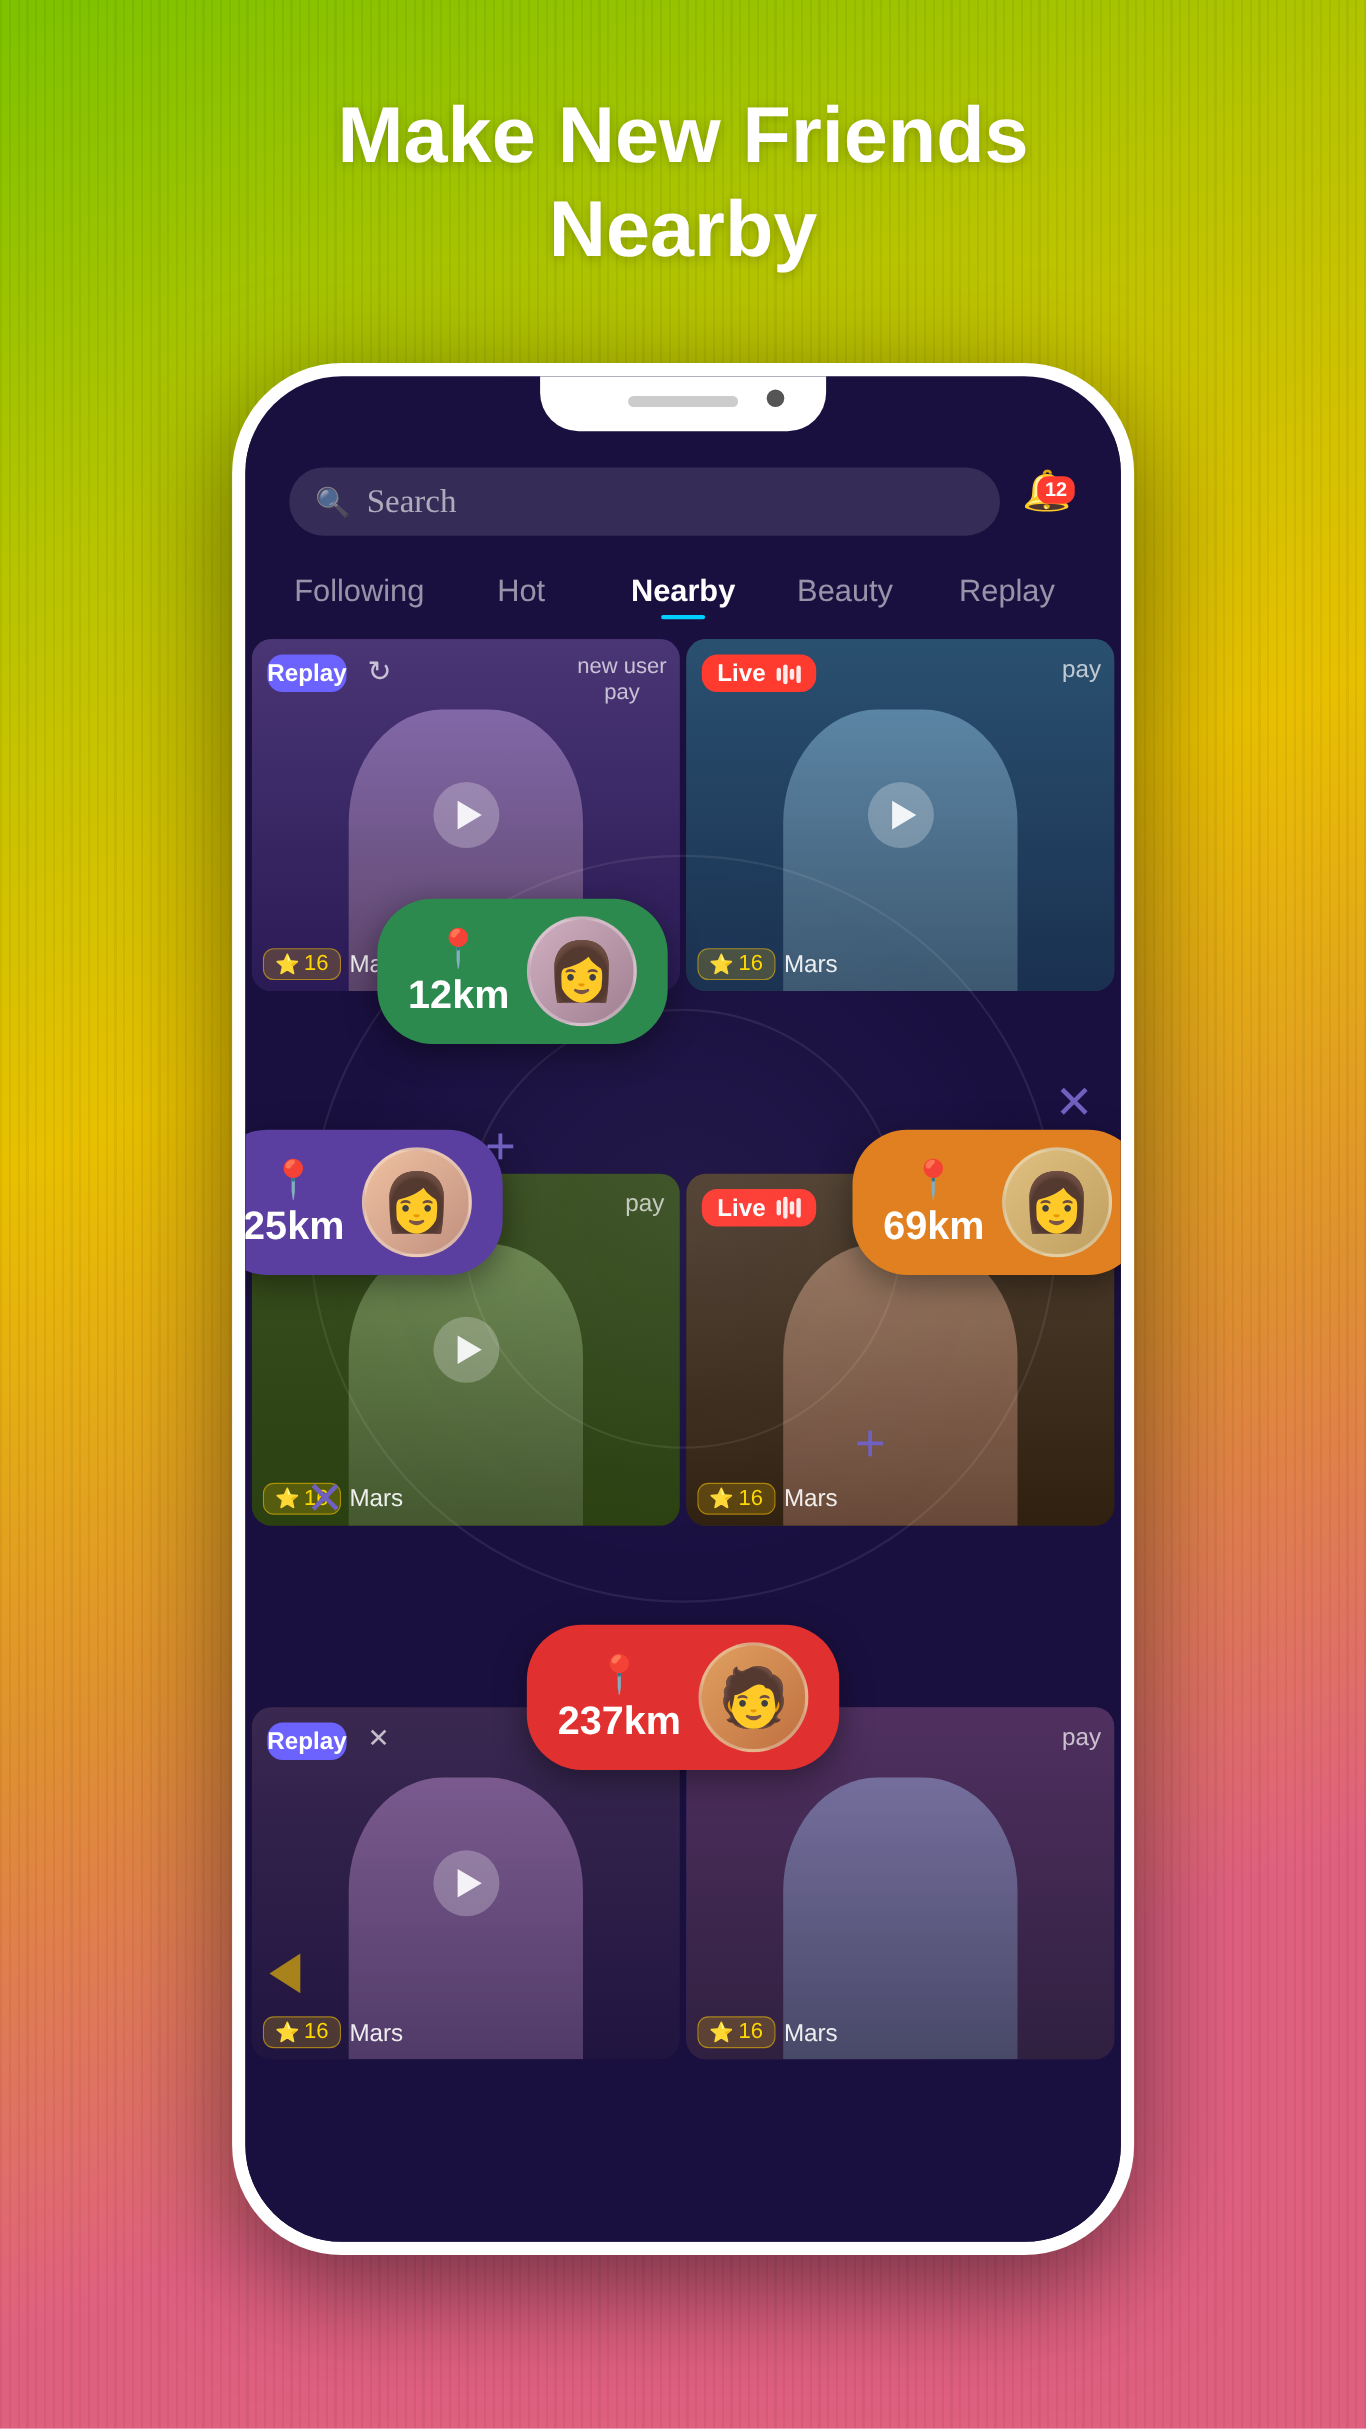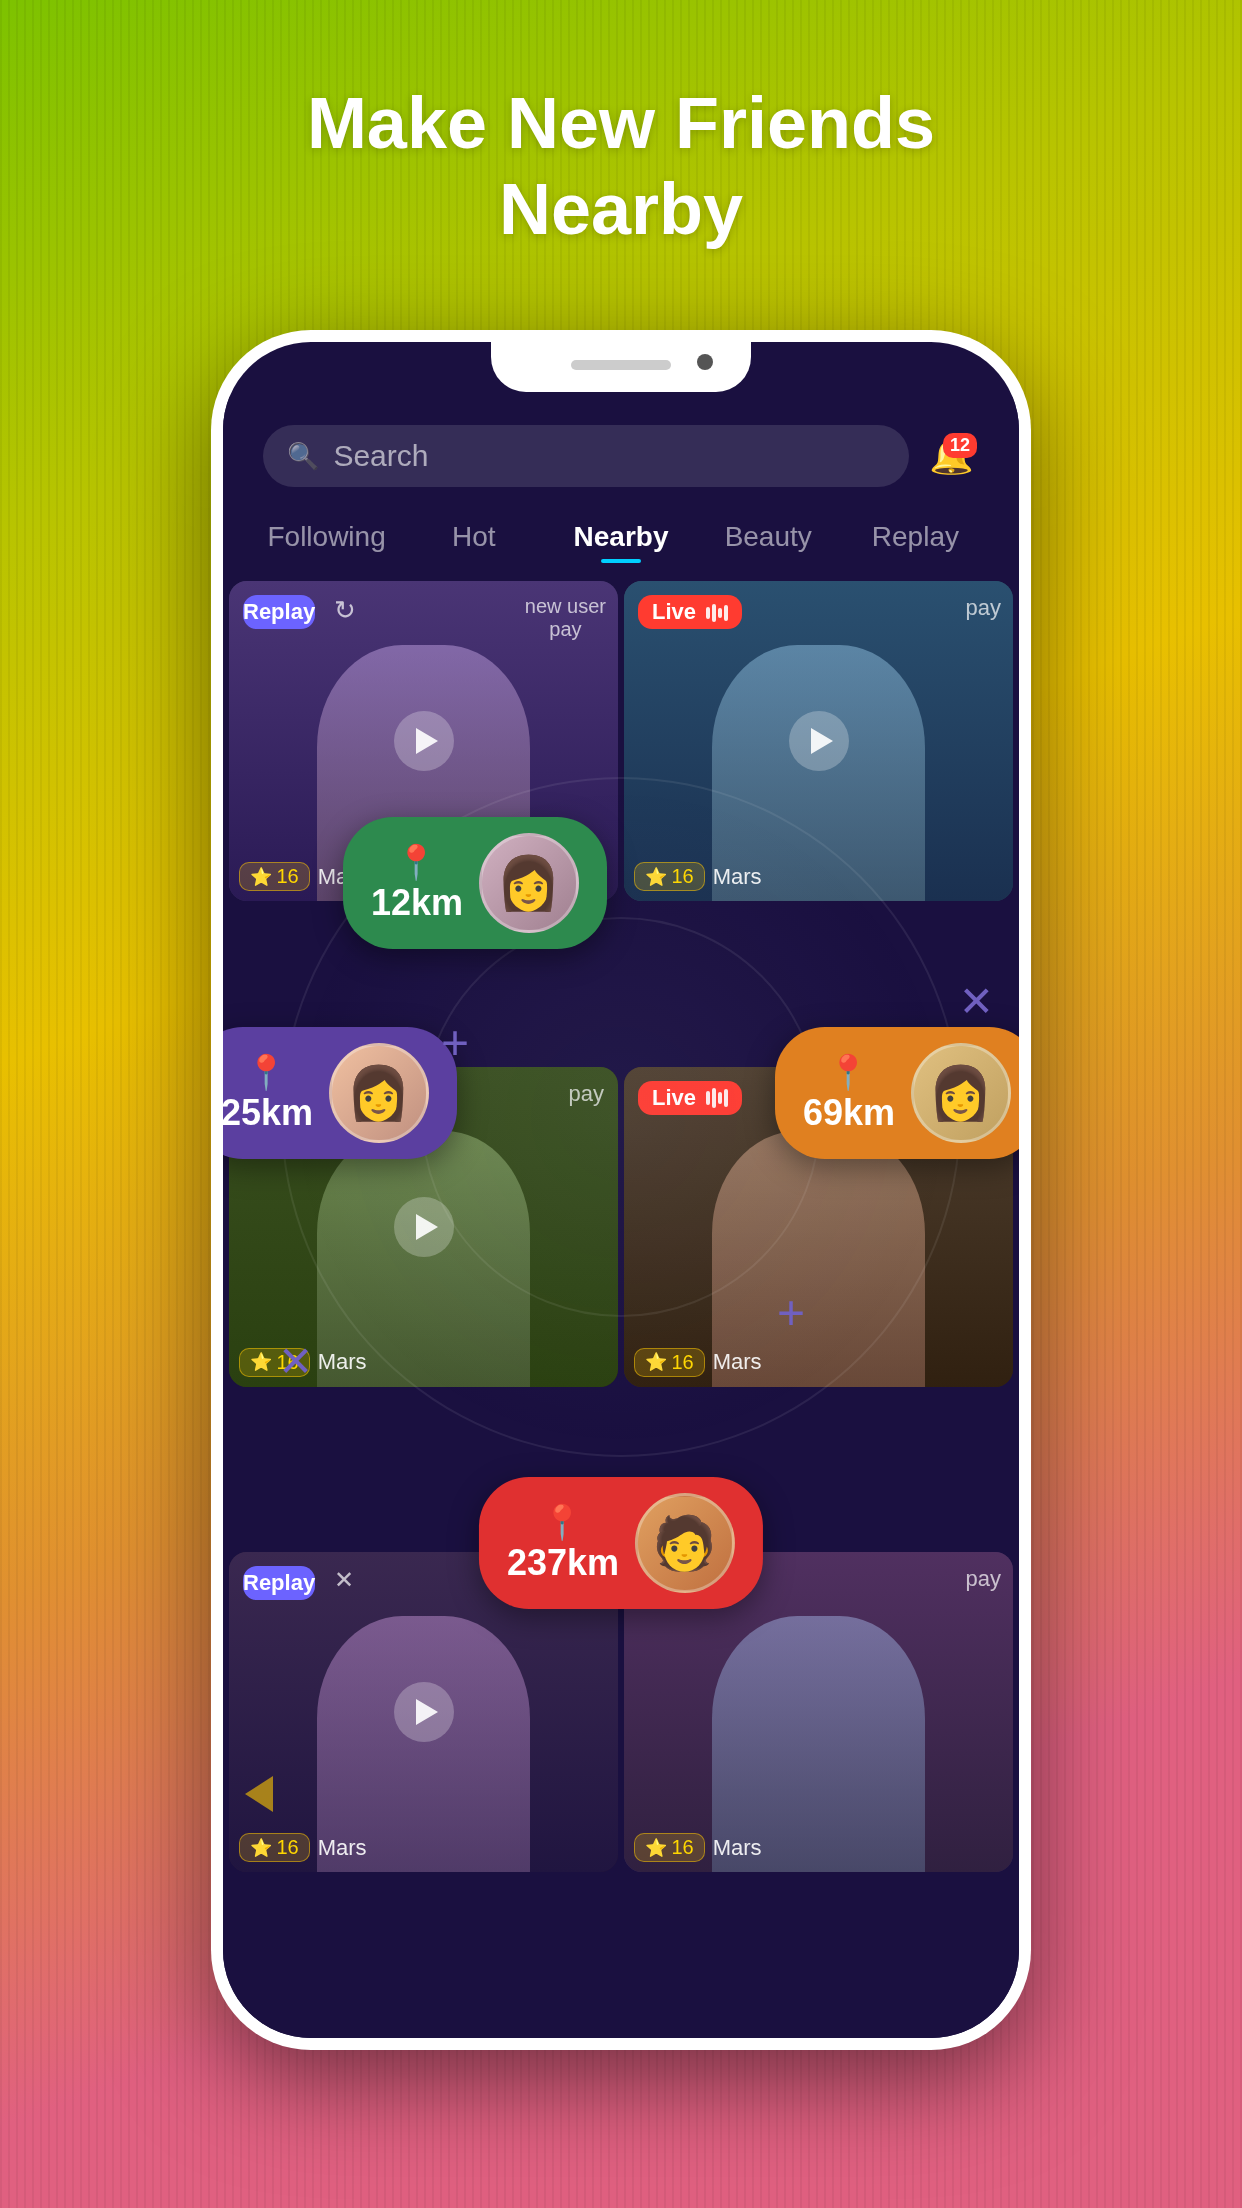--- a/index.html
+++ b/index.html
@@ -123,31 +123,31 @@
       padding: 0 24px;
       gap: 14px;
     }
     .search-icon-inner {
       color: rgba(255,255,255,0.6);
       font-size: 26px;
     }
     .search-text {
       color: rgba(255,255,255,0.6);
       font-size: 30px;
+      font-family: Liberation Serif, serif;
     }
 
     
     .bell-btn {
       position: absolute;
       top: 28px;
       right: 32px;
       width: 70px;
       height: 62px;
       display: flex;
-      align-items: center;
       justify-content: center;
     }
     .bell-icon-svg {
       font-size: 36px;
       color: #fff;
     }
     .bell-badge {
       position: absolute;
       top: 8px;
       right: 10px;

